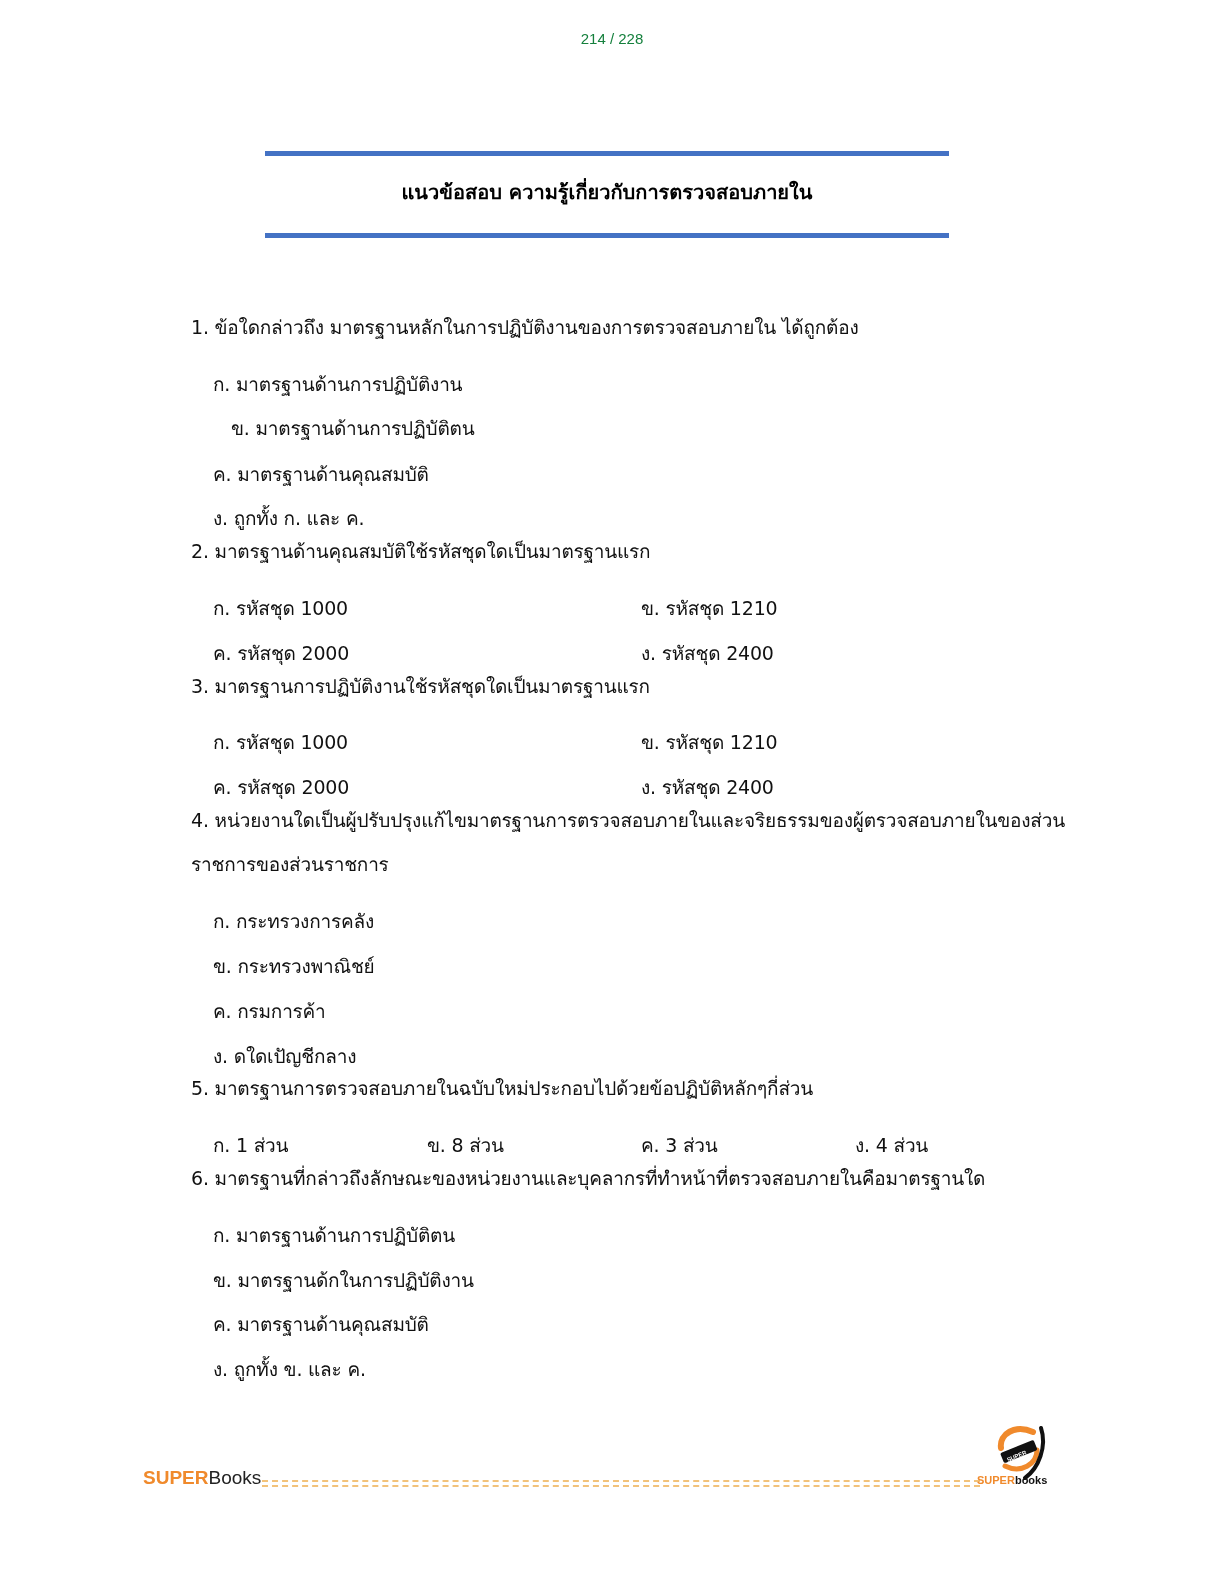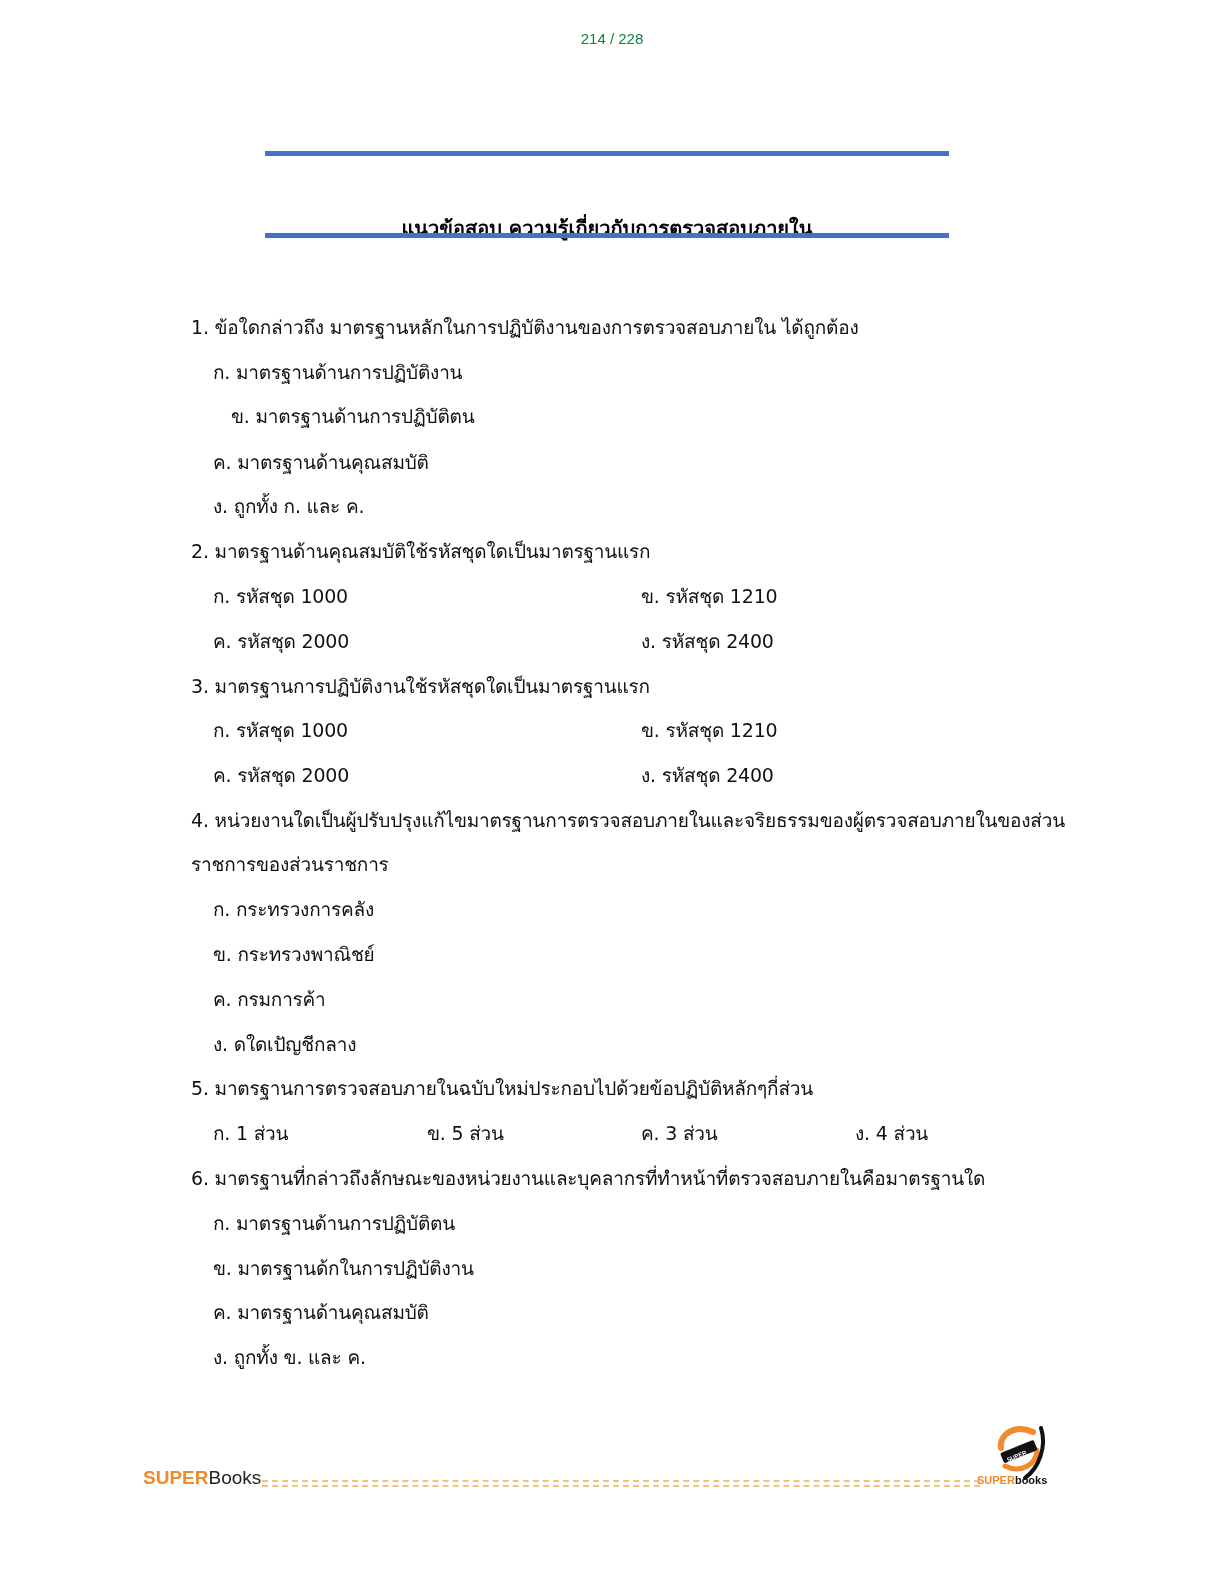--- a/index.html
+++ b/index.html
@@ -10,24 +10,24 @@
   }
   .page-num {
     position: absolute; top: 30px; left: 0; width: 1224px; text-align: center;
     font-family: "Liberation Sans", sans-serif; font-size: 15px; color: #15803d;
   }
   .rule { position: absolute; left: 265px; width: 684px; height: 5px; background: #4472c4; }
   .rule.top { top: 151px; }
   .rule.bottom { top: 233px; }
   .title {
     position: absolute; top: 176px; left: 265px; width: 684px; text-align: center;
-    font-size: 20px; font-weight: bold; color: #000; margin-top: 36px;
+    font-size: 20px; font-weight: bold; color: #000;
   }
   .q { position: absolute; left: 143px; font-size: 19px; white-space: nowrap; letter-spacing: -0.2px; margin-left: 48px; }
-  .opt { position: absolute; font-size: 19px; white-space: nowrap; letter-spacing: -0.2px; }
+  .opt { position: absolute; font-size: 19px; white-space: nowrap; letter-spacing: -0.2px; margin-top: 12px; }
   .footer-brand {
     position: absolute; top: 1467px; left: 143px;
     font-family: "Liberation Sans", sans-serif; font-size: 19px;
   }
   .footer-brand .super { color: #f08a2c; font-weight: bold; }
   .footer-brand .books { color: #222; }
   .footer-line {
     position: absolute; top: 1480px; left: 262px; width: 718px; height: 0;
     border-top: 2px dashed #f2c27a;
   }
@@ -72,21 +72,21 @@
 
 <div class="q" style="top:805px">4. หน่วยงานใดเป็นผู้ปรับปรุงแก้ไขมาตรฐานการตรวจสอบภายในและจริยธรรมของผู้ตรวจสอบภายในของส่วน</div>
 <div class="q" style="top:849px">ราชการของส่วนราชการ</div>
 <div class="opt" style="top:894px;left:213px">ก. กระทรวงการคลัง</div>
 <div class="opt" style="top:939px;left:213px">ข. กระทรวงพาณิชย์</div>
 <div class="opt" style="top:984px;left:213px">ค. กรมการค้า</div>
 <div class="opt" style="top:1029px;left:213px">ง. ดใดเปัญชีกลาง</div>
 
 <div class="q" style="top:1073px">5. มาตรฐานการตรวจสอบภายในฉบับใหม่ประกอบไปด้วยข้อปฏิบัติหลักๆกี่ส่วน</div>
 <div class="opt" style="top:1118px;left:213px">ก. 1 ส่วน</div>
-<div class="opt" style="top:1118px;left:427px">ข. 5 ส่วน</div>
+<div class="opt" style="top:1118px;left:427px">ข. 8 ส่วน</div>
 <div class="opt" style="top:1118px;left:641px">ค. 3 ส่วน</div>
 <div class="opt" style="top:1118px;left:855px">ง. 4 ส่วน</div>
 
 <div class="q" style="top:1163px">6. มาตรฐานที่กล่าวถึงลักษณะของหน่วยงานและบุคลากรที่ทำหน้าที่ตรวจสอบภายในคือมาตรฐานใด</div>
 <div class="opt" style="top:1208px;left:213px">ก. มาตรฐานด้านการปฏิบัติตน</div>
 <div class="opt" style="top:1253px;left:213px">ข. มาตรฐานด้กในการปฏิบัติงาน</div>
 <div class="opt" style="top:1297px;left:213px">ค. มาตรฐานด้านคุณสมบัติ</div>
 <div class="opt" style="top:1342px;left:213px">ง. ถูกทั้ง ข. และ ค.</div>
 
 <div class="footer-brand">

